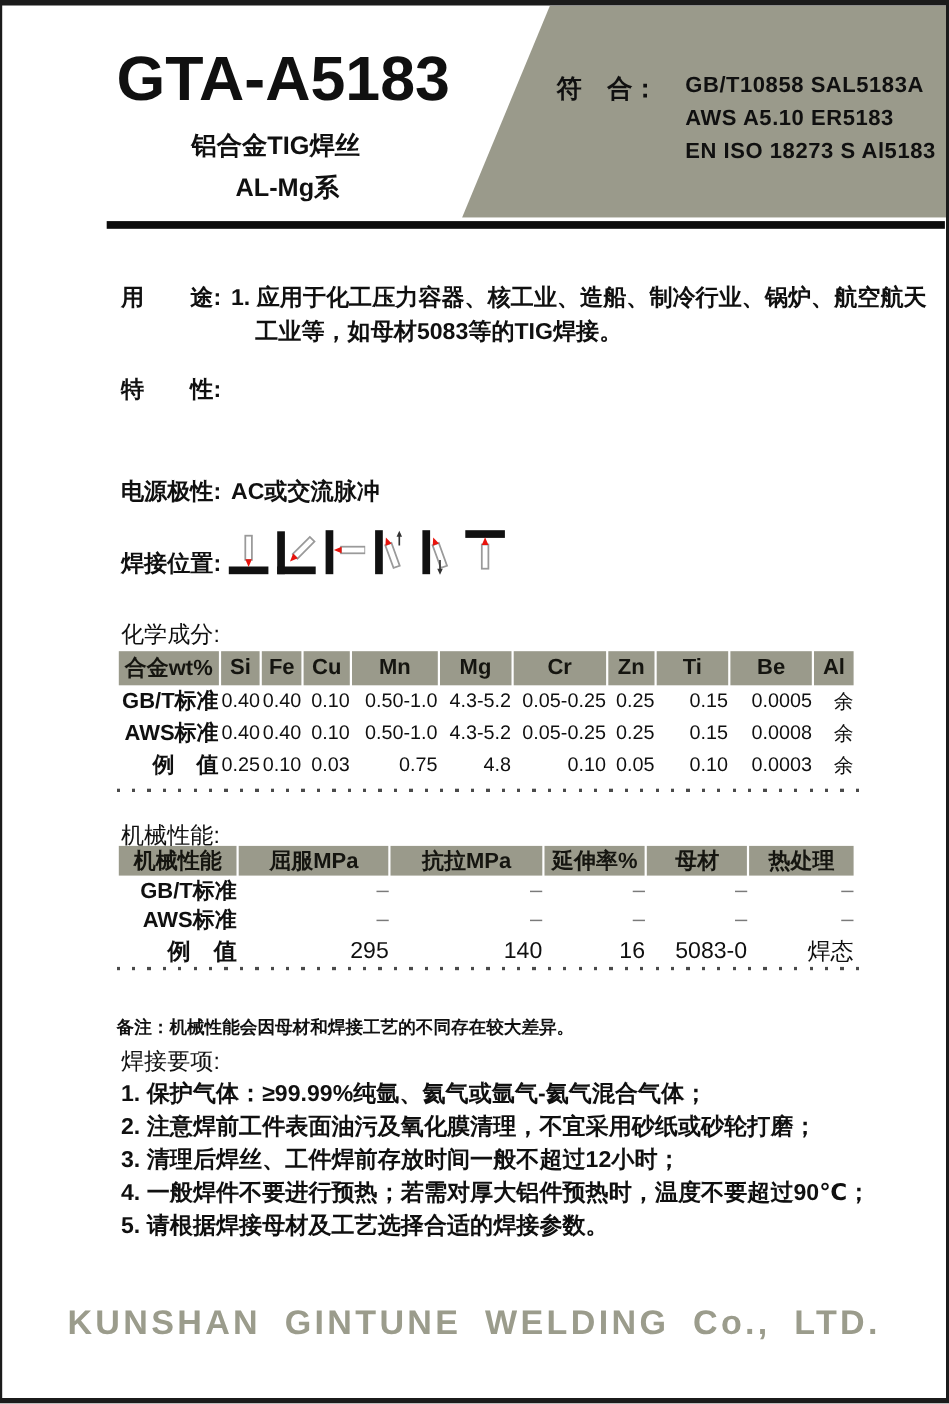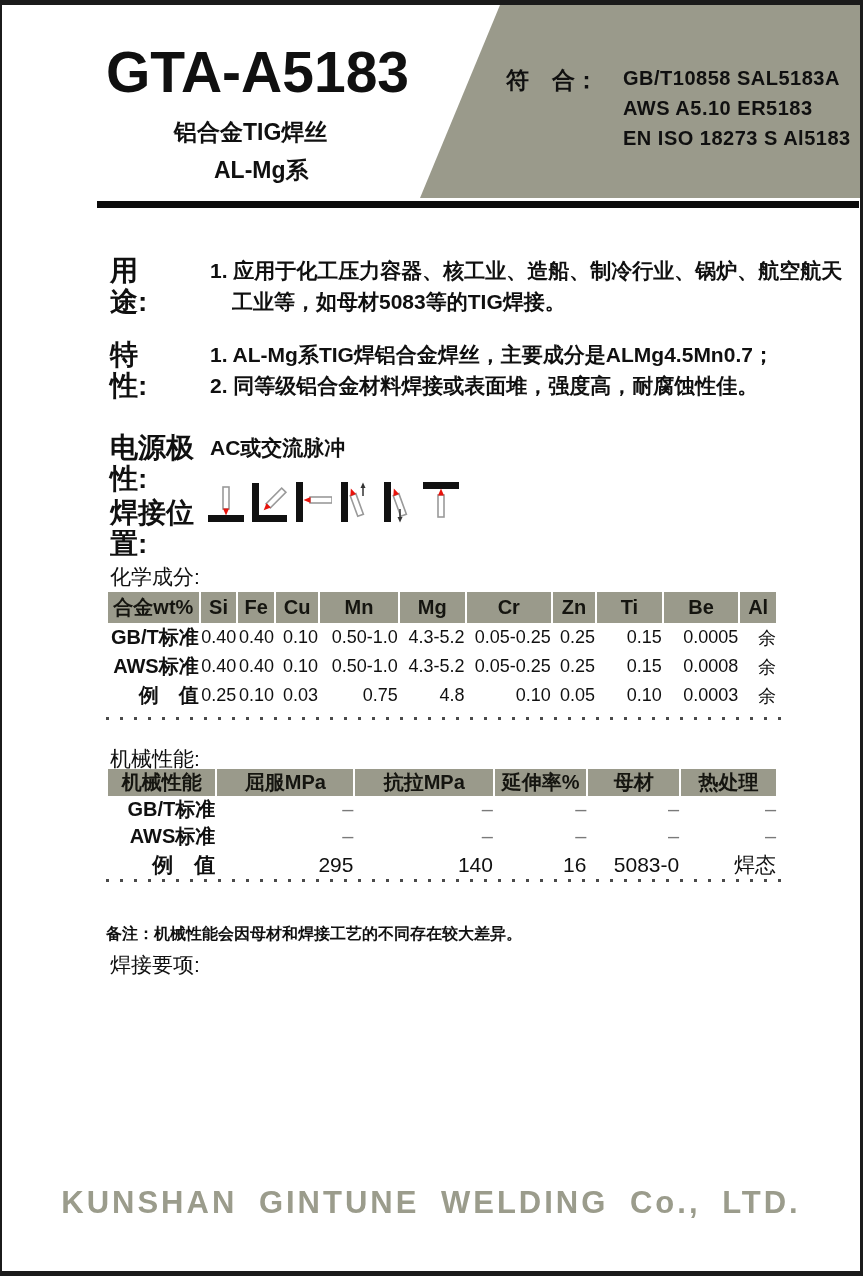--- a/index.html
+++ b/index.html
@@ -16,21 +16,21 @@
   .subtitle2{left:212px;top:150px;font-size:23px;font-weight:bold;}
   .banner{left:418px;top:0;width:440px;height:193px;background:#9A9A8B;
           clip-path:polygon(80px 0,100% 0,100% 100%,0 100%);}
   .banner-inner{position:absolute;left:86px;top:58px;display:flex;align-items:flex-start;gap:19px;}
   .conform-label{font-size:23px;font-weight:bold;margin-top:2px;white-space:nowrap;}
   .standards{margin-left:6px;}
   .standards .std-line{font-size:20px;font-weight:bold;line-height:30px;letter-spacing:.5px;white-space:nowrap;}
   .header-rule{left:95px;top:196px;width:762px;height:7px;background:#0b0b0b;}
   
   .info-row{position:absolute;left:108px;display:flex;}
-  .info-row .lbl{flex:none;width:100px;font-size:28px;font-weight:bold;line-height:31px;}
+  .info-row .lbl{flex:none;width:100px;font-size:21px;font-weight:bold;line-height:31px;}
   .info-row .content{font-size:21px;font-weight:bold;line-height:31px;}
   .content .ind{padding-left:22px;}
   
   .pos-icons{left:204px;top:474px;display:flex;gap:3px;align-items:flex-end;}
   .pos-icon{width:40px;height:46px;display:inline-block;}
   
   .sec-title{font-size:21px;font-weight:normal;}
   
   .tblwrap{position:absolute;left:104px;width:672px;}
   table{width:100%;border-collapse:separate;border-spacing:2px 0;table-layout:fixed;}
@@ -74,24 +74,20 @@
   <div class="info-row" style="top:250px">
     <div class="lbl">用　　途:</div>
     <div class="content">
       <div>1. 应用于化工压力容器、核工业、造船、制冷行业、锅炉、航空航天</div>
       <div class="ind">工业等，如母材5083等的TIG焊接。</div>
     </div>
   </div>
 
   <div class="info-row" style="top:334px">
     <div class="lbl">特　　性:</div>
-    <div class="content">
-      <div>1. AL-Mg系TIG焊铝合金焊丝，主要成分是ALMg4.5Mn0.7；</div>
-      <div>2. 同等级铝合金材料焊接或表面堆，强度高，耐腐蚀性佳。</div>
-    </div>
   </div>
 
   <div class="info-row" style="top:427px">
     <div class="lbl">电源极性:</div>
     <div class="content">AC或交流脉冲</div>
   </div>
 
   <div class="info-row" style="top:492px">
     <div class="lbl">焊接位置:</div>
   </div>
@@ -267,16 +263,23 @@
           <td>5083-0</td>
           <td>焊态</td>
         </tr>
       </tbody>
     </table>
   </div>
   <div class="abs dotline" style="left:104px;top:874px;width:678px"></div>
   <div class="abs mech-note" style="left:104px;top:884px">备注：机械性能会因母材和焊接工艺的不同存在较大差异。</div>
 
   <div class="abs sec-title" style="left:108px;top:946px">焊接要项:</div>
+  <div class="abs notes-items" style="left:108px;top:975px">
+    <div>1. 保护气体：≥99.99%纯氩、氦气或氩气-氦气混合气体；</div>
+    <div>2. 注意焊前工件表面油污及氧化膜清理，不宜采用砂纸或砂轮打磨；</div>
+    <div>3. 清理后焊丝、工件焊前存放时间一般不超过12小时；</div>
+    <div>4. 一般焊件不要进行预热；若需对厚大铝件预热时，温度不要超过90℃；</div>
+    <div>5. 请根据焊接母材及工艺选择合适的焊接参数。</div>
+  </div>
 
   <div class="abs footer">KUNSHAN GINTUNE WELDING Co., LTD.</div>
 
 </div>
 
 </body></html>

